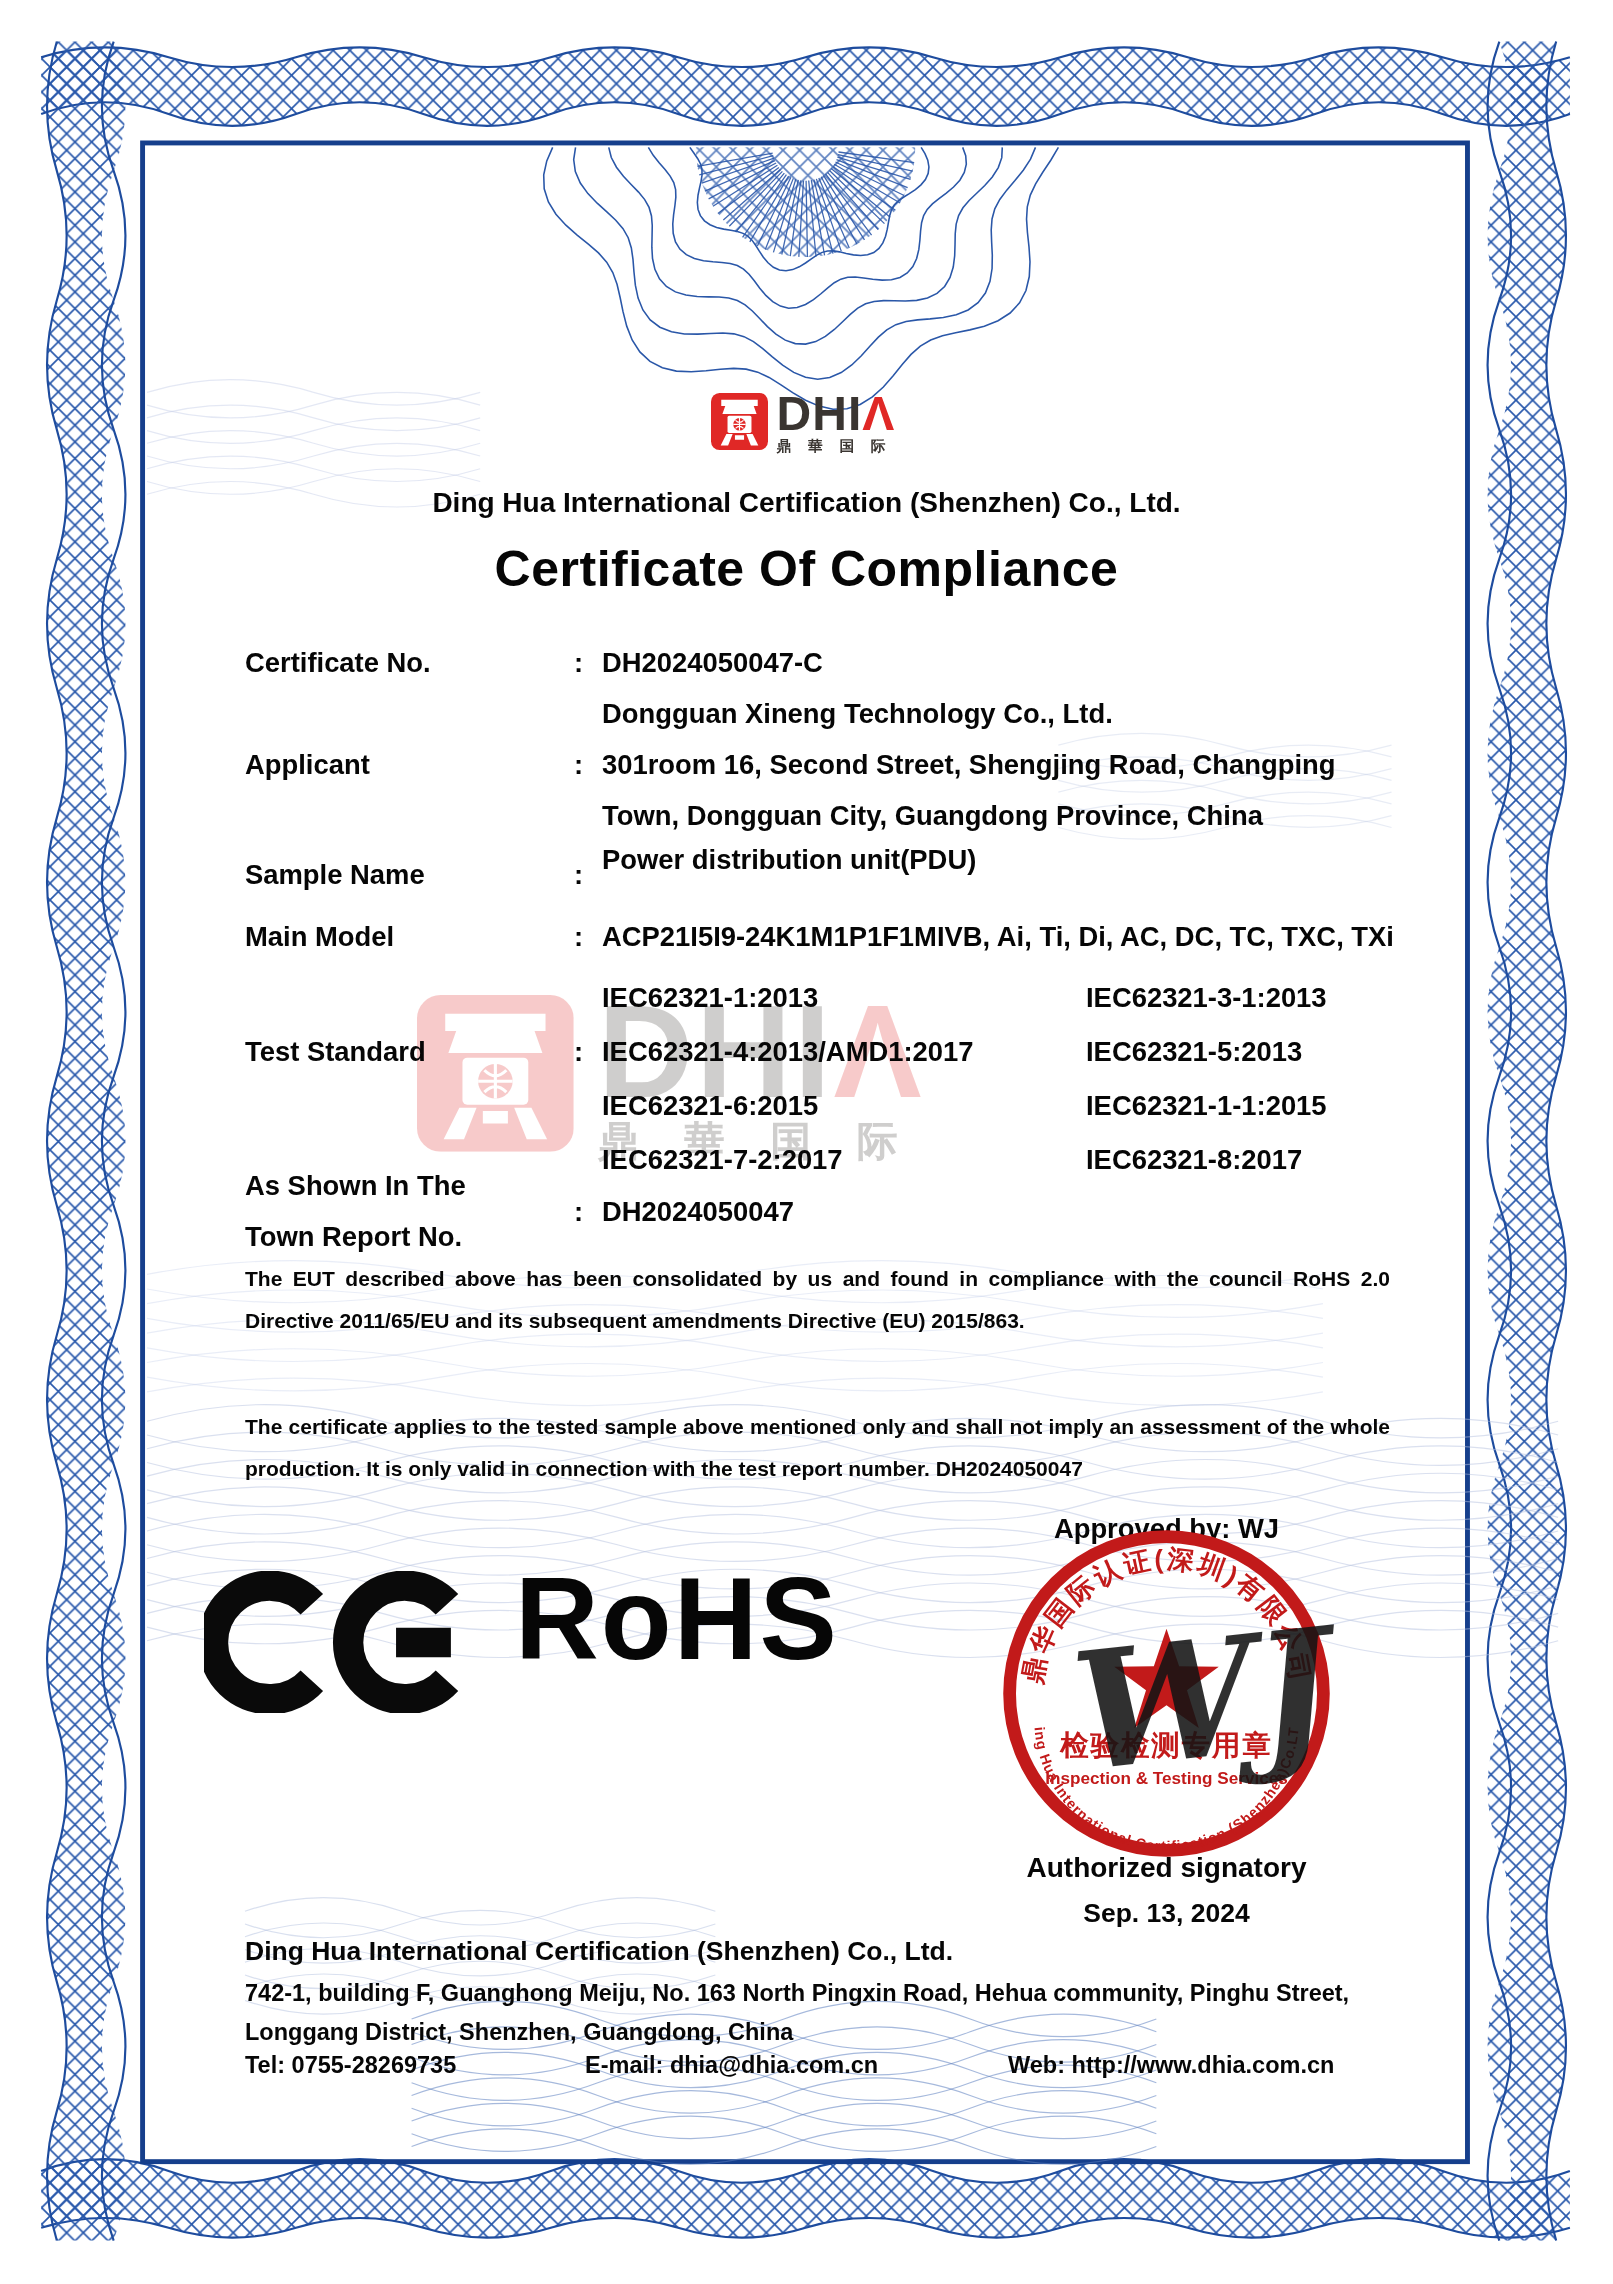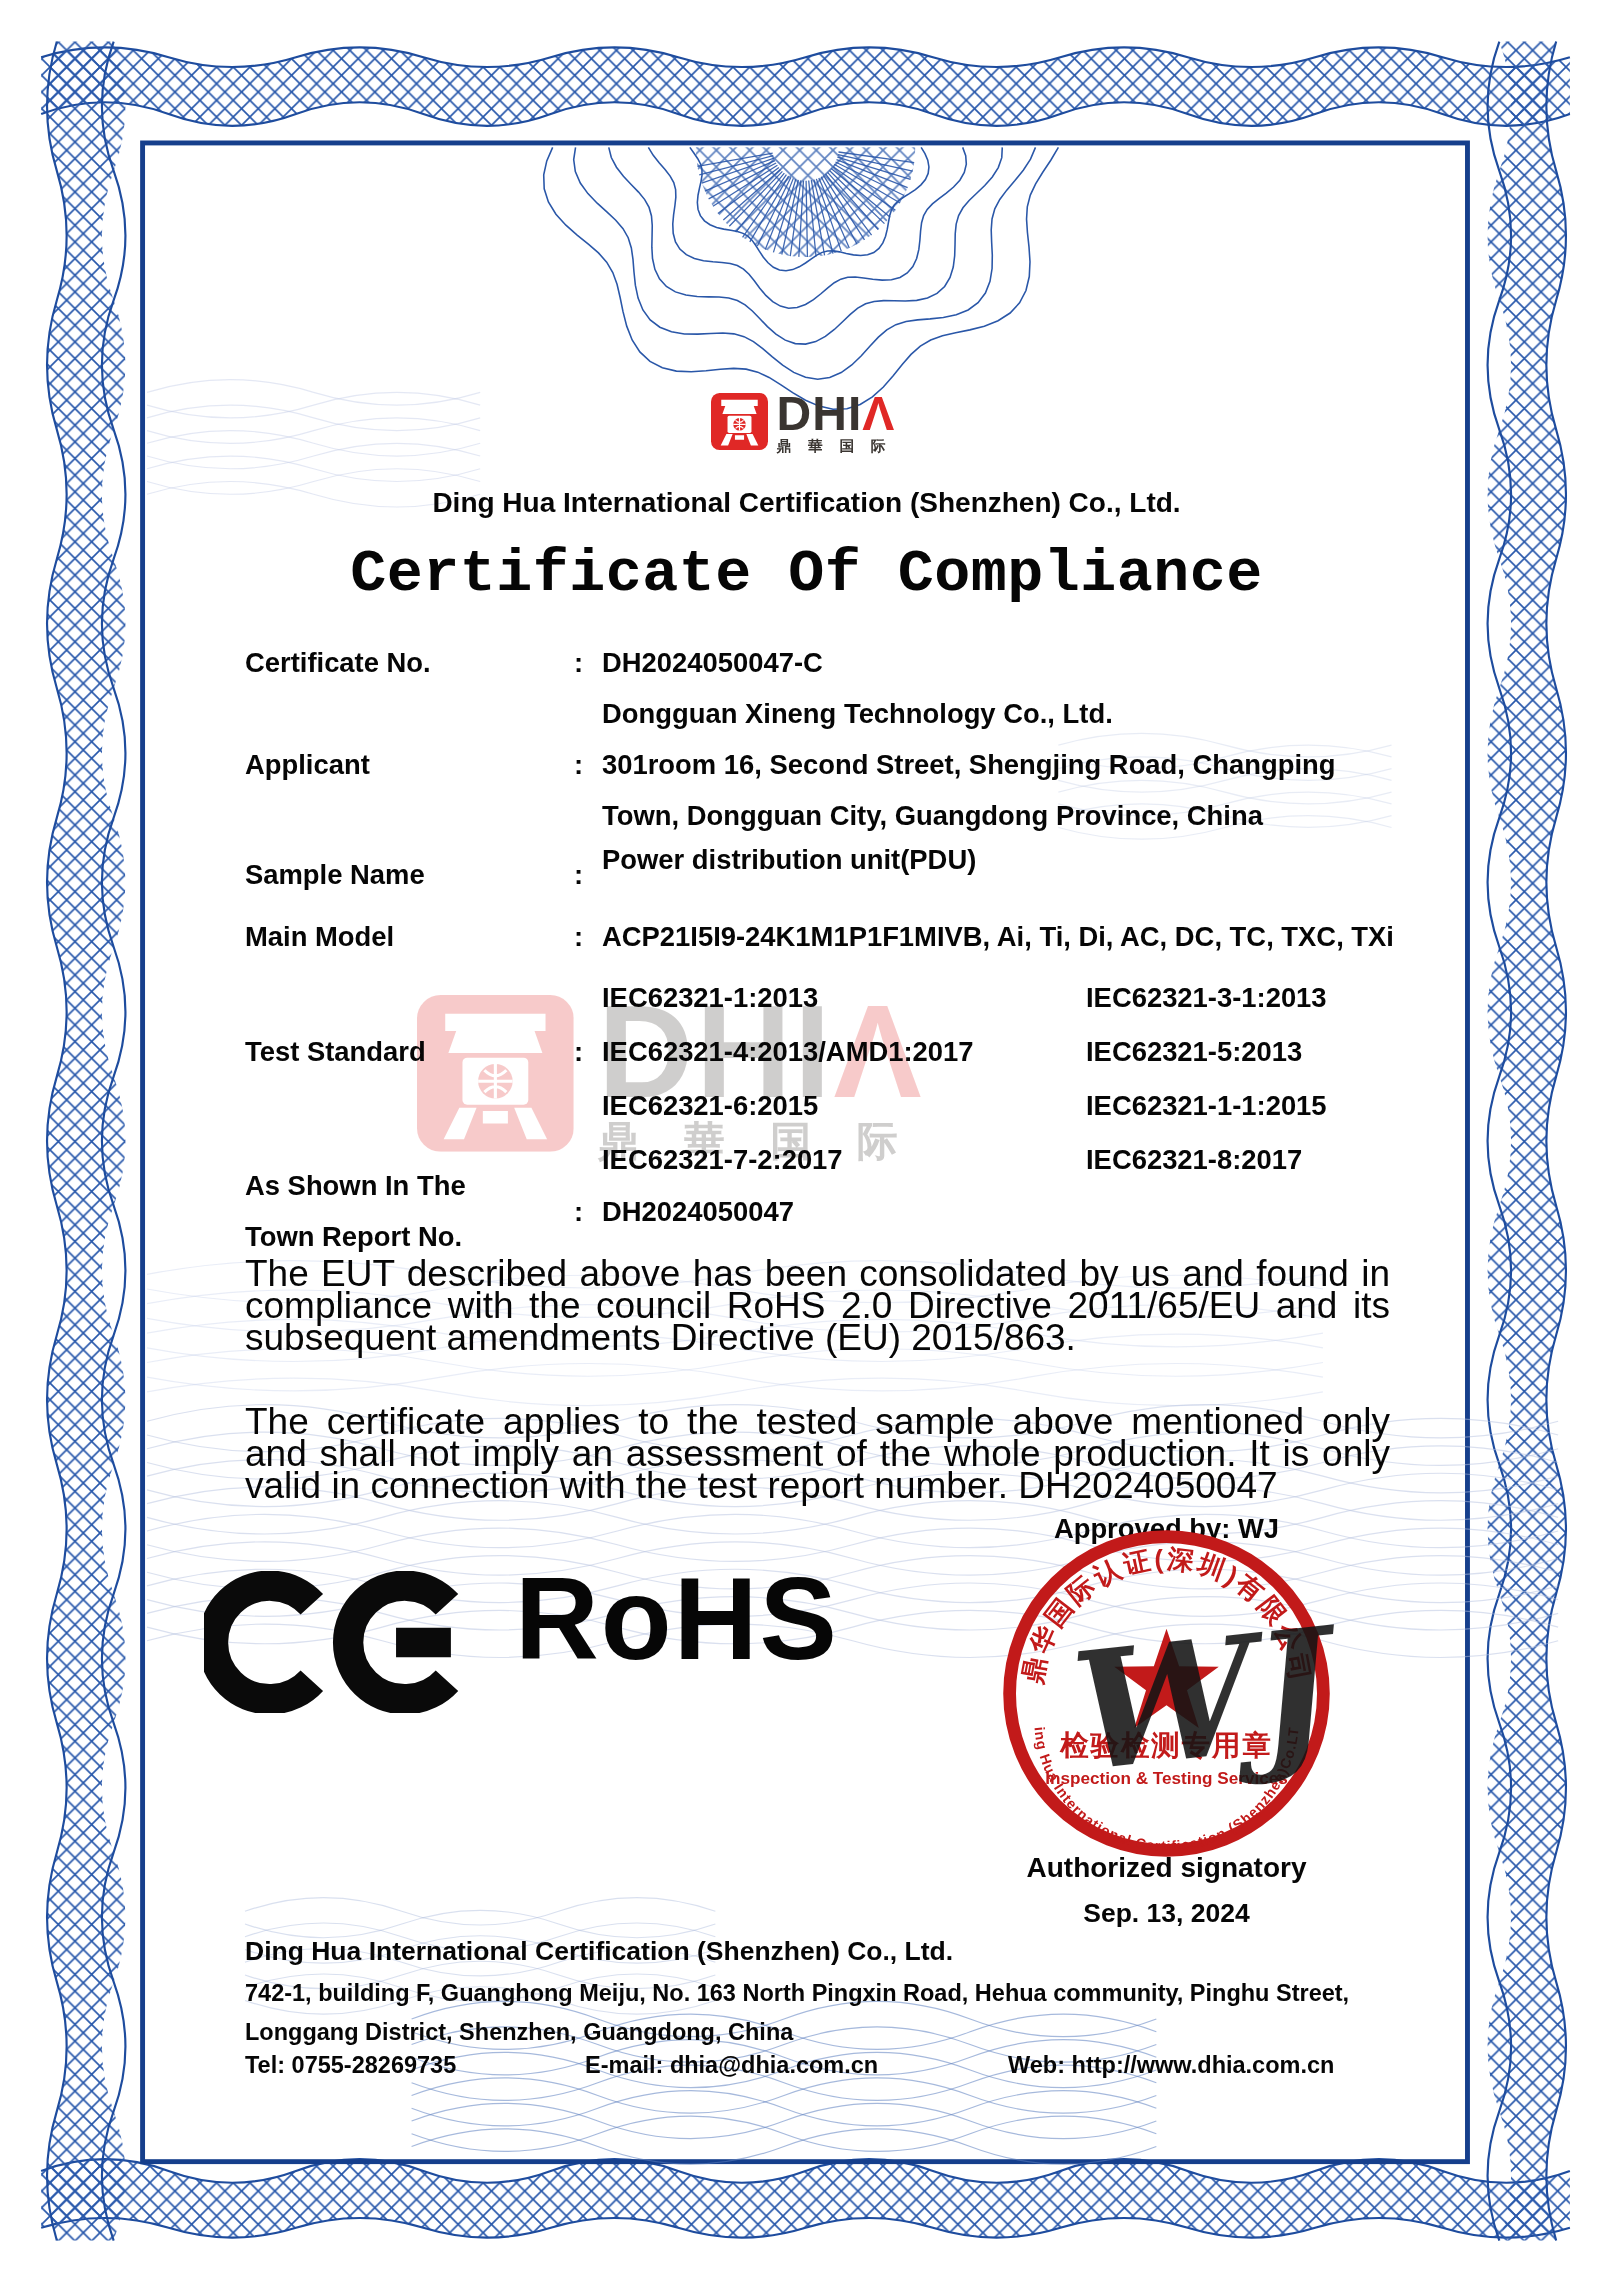--- a/index.html
+++ b/index.html
@@ -11,22 +11,22 @@
   #deco{position:absolute;left:0;top:0;z-index:0;}
   .watermark{position:absolute;left:417px;top:995px;z-index:1;opacity:.24;transform:scale(2.75);transform-origin:top left;}
   .content{position:absolute;inset:0;z-index:2;}
   .abs{position:absolute;}
   .lbl{position:absolute;left:245px;font-size:27.4px;font-weight:700;white-space:nowrap;}
   .cln{position:absolute;left:574px;font-size:27.4px;font-weight:700;}
   .val{position:absolute;left:602px;font-size:27.4px;font-weight:700;white-space:nowrap;}
   .val2{position:absolute;left:1086px;font-size:27.4px;font-weight:700;white-space:nowrap;}
   .center-line{position:absolute;left:142px;width:1329px;text-align:center;}
   .org-name{font-size:28px;font-weight:700;}
-  .cert-title{font-size:60px;font-weight:700;letter-spacing:0.5px;font-family:Liberation Mono, monospace;}
-  .para{position:absolute;left:245px;width:1145px;font-size:37px;font-weight:400;line-height:32px;text-align:justify;}
+  .cert-title{font-size:50px;font-weight:700;letter-spacing:0.5px;}
+  .para{position:absolute;left:245px;width:1145px;font-size:21px;font-weight:700;line-height:42px;text-align:justify;}
   .approve{position:absolute;left:995px;width:343px;text-align:center;font-size:27.4px;font-weight:700;}
   .rohs-txt{position:absolute;left:515px;top:1552px;font-size:116px;font-weight:700;letter-spacing:2px;}
   .footer-co{position:absolute;left:245px;top:1936px;font-size:26.5px;font-weight:700;}
   .footer-addr{position:absolute;left:245px;font-size:23.5px;font-weight:700;}
   .footer-row{position:absolute;top:2052px;font-size:23.5px;font-weight:700;white-space:nowrap;}
   
   .logo-row{position:absolute;left:0;top:393px;width:100%;display:flex;justify-content:center;align-items:flex-start;gap:8.8px;}
   .logo{display:flex;align-items:flex-start;gap:8.8px;}
   .logo-letters{display:flex;flex-direction:column;}
   .logo-dhia{font-size:48px;line-height:41px;font-weight:700;letter-spacing:1px;white-space:nowrap;}

